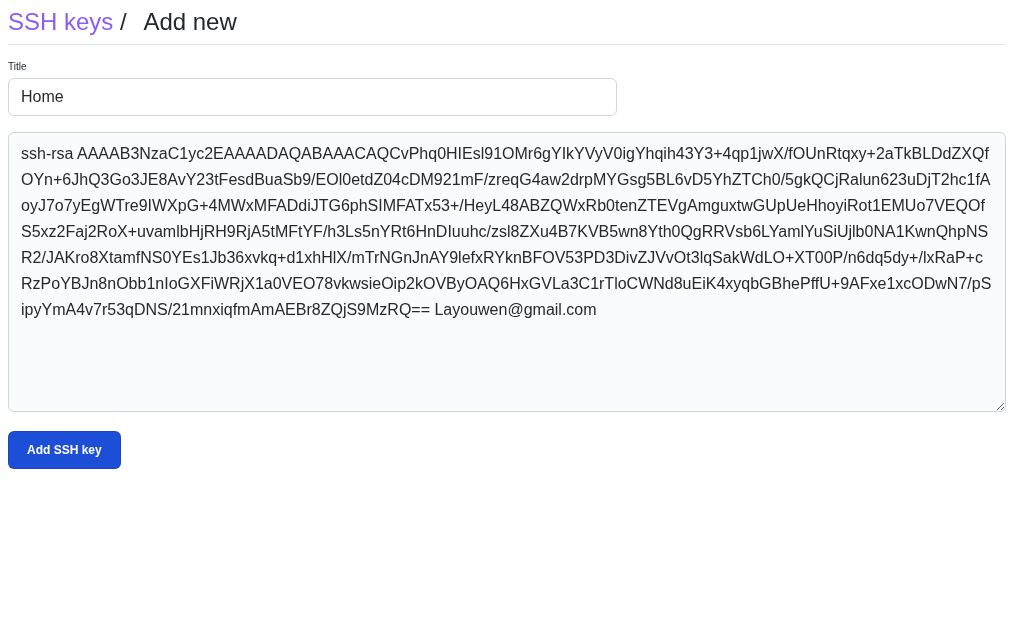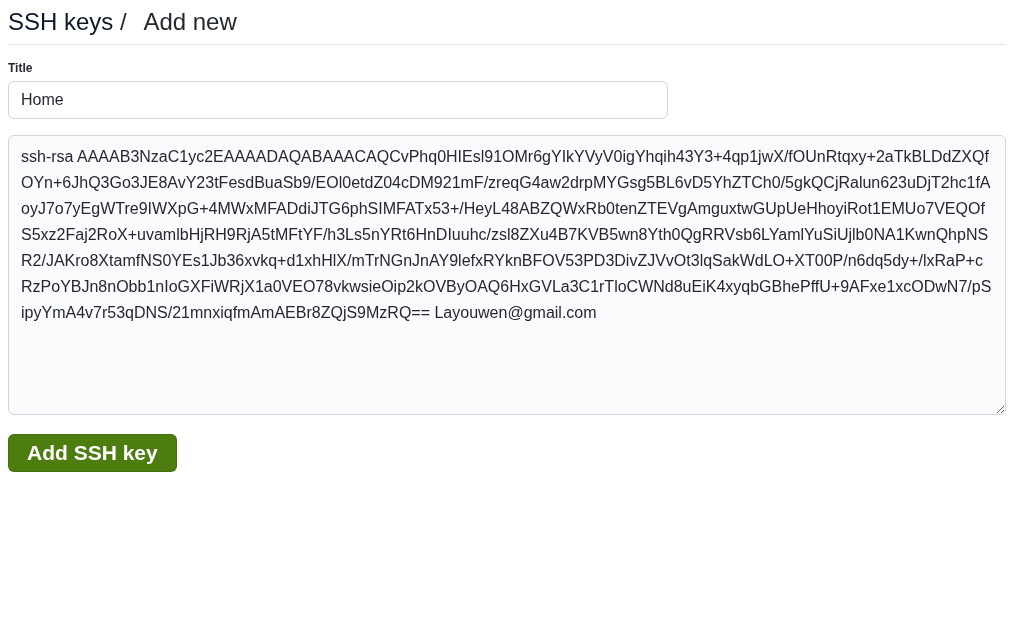--- a/index.html
+++ b/index.html
@@ -15,41 +15,41 @@
       background: #fff;
     }
     .header {
       font-size: 24px;
       font-weight: 400;
       padding-bottom: 8px;
       border-bottom: 1px solid #e1e4e8;
       margin-bottom: 16px;
     }
     .header-link {
-      color: #0f172a;
+      color: #8b5cf6;
     }
     .header-separator {
       color: #24292e;
     }
     .header-current {
       color: #24292e;
       margin-left: 10px;
     }
     .form-group {
       margin-bottom: 16px;
     }
     .form-label {
       display: block;
-      font-weight: 700;
-      font-size: 12px;
+      font-weight: 400;
+      font-size: 10px;
       margin-bottom: 6px;
       color: #24292e;
     }
     .form-input {
-      width: 660px;
+      width: 609px;
       max-width: 100%;
       padding: 6px 12px;
       font-size: 16px;
       line-height: 24px;
       color: #24292e;
       background-color: #fff;
       border: 1px solid #d1d5da;
       border-radius: 6px;
       outline: none;
     }
@@ -66,24 +66,24 @@
       outline: none;
       resize: vertical;
       font-family: inherit;
       word-break: break-all;
       overflow-wrap: break-word;
       white-space: pre-wrap;
     }
     .btn-primary {
       display: inline-block;
       padding: 8px 18px;
-      font-size: 21px;
+      font-size: 12px;
       font-weight: 600;
       color: #fff;
-      background-color: #4d7c0f;
+      background-color: #1d4ed8;
       border: 1px solid rgba(27,31,35,0.15);
       border-radius: 6px;
       cursor: pointer;
       line-height: 20px;
     }
   </style>
 </head>
 <body>
 
 

